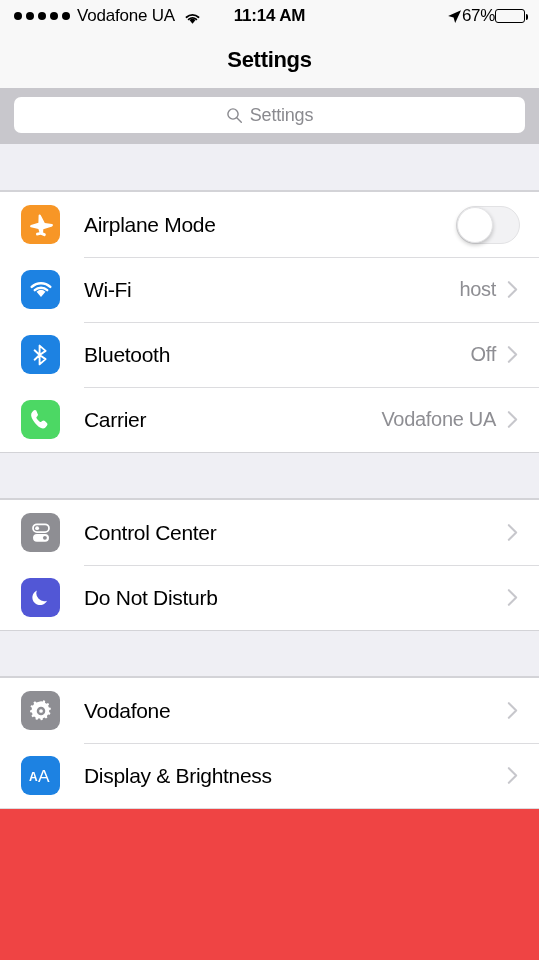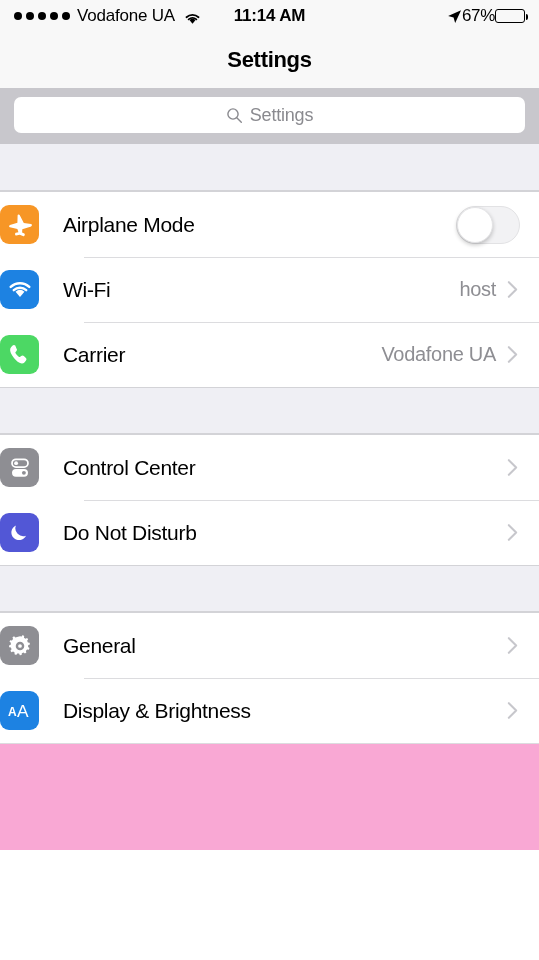--- a/index.html
+++ b/index.html
@@ -3,21 +3,21 @@
 <meta charset="utf-8">
 <style>
   * { margin:0; padding:0; box-sizing:border-box; }
   html, body { width:539px; height:960px; }
   body {
     font-family: "Liberation Sans", sans-serif;
     background:#ffffff;
     -webkit-font-smoothing:antialiased;
     overflow:hidden;
   }
-  .phone { position:relative; width:539px; height:850px; background:#f9a8d4; overflow:hidden; }
+  .phone { position:relative; width:539px; height:960px; background:#ef4444; overflow:hidden; }
 
   
   .statusbar {
     height:32px; background:#f8f8f8;
     display:flex; align-items:center;
     position:relative; padding:0 14px;
     font-size:17px; font-weight:bold; color:#000;
   }
   .sb-left { display:flex; align-items:center; gap:7px; }
   .dots { display:flex; gap:4px; align-items:center; }
@@ -56,21 +56,21 @@
     display:flex; align-items:center; justify-content:center; gap:7px;
   }
   .search-icon { width:17px; height:17px; display:block; }
   .search-placeholder { color:#8a8a8f; font-size:18px; letter-spacing:-0.2px; }
 
   
   .gap { background:#efeff4; height:47px; border-top:1px solid #d3d3d7; border-bottom:1px solid #d3d3d7; }
   .gap.first { border-top:none; height:47px; }
   .group { background:#ffffff; border-top:1px solid #d3d3d7; }
 
-  .row { display:flex; align-items:center; height:65px; background:#fff; position:relative; }
+  .row { display:flex; align-items:center; height:65px; background:#fff; position:relative; padding-left:21px; }
   .row + .row:before {
     content:""; position:absolute; left:84px; right:0; top:0; height:1px; background:#dcdcdf;
   }
   .row-icon {
     width:39px; height:39px; border-radius:9px; flex:0 0 39px;
     display:flex; align-items:center; justify-content:center;
     overflow:hidden;
   }
   .row-label {
     margin-left:24px; font-size:21px; color:#000; letter-spacing:-0.3px;
@@ -177,20 +177,36 @@
           <span class="row-right">
             <span class="row-value">host</span>
             <span>
               <svg class="chev" viewBox="0 0 12 20">
                 <path d="M2 2 L10 10 L2 18" stroke="#c7c7cc" stroke-width="2.2" fill="none" stroke-linecap="round" stroke-linejoin="round"></path>
               </svg>
             </span>
           </span>
         </div>
         <div class="row">
+          <span class="row-icon" style="background:#1d82e2">
+            <svg viewBox="0 0 26 26" width="26" height="26">
+              <path d="M11.6 13 L6.6 8.3 M11.6 13 L6.6 17.7 M11.6 3.6 L11.6 22.4 L17.6 17.1 L11.6 13 L17.6 8.9 Z" stroke="#fff" stroke-width="1.9" fill="none" stroke-linejoin="round" stroke-linecap="round"></path>
+            </svg>
+          </span>
+          <span class="row-label">Bluetooth</span>
+          <span class="row-right">
+            <span class="row-value">Off</span>
+            <span>
+              <svg class="chev" viewBox="0 0 12 20">
+                <path d="M2 2 L10 10 L2 18" stroke="#c7c7cc" stroke-width="2.2" fill="none" stroke-linecap="round" stroke-linejoin="round"></path>
+              </svg>
+            </span>
+          </span>
+        </div>
+        <div class="row">
           <span class="row-icon" style="background:#4cd864">
             <svg viewBox="0 0 26 26" width="25" height="25">
               <path d="M8.6 3.6c-.9-.9-2.2-.7-3.0.2L4.2 5.4C2.6 7.2 3.0 10.2 5.4 14.0c2.4 3.8 5.1 6.4 7.6 7.6 2.1 1.0 3.9.9 5.1-.4l1.5-1.6c.8-.9.9-2.1.1-2.9l-2.2-2.2c-.8-.8-1.9-.7-2.8.1l-.9.8c-.4.4-.9.4-1.6-.1-.9-.6-1.9-1.6-2.8-2.8-.7-.9-.9-1.5-.5-2.0l.8-.9c.8-.9.9-2.0.1-2.8L8.6 3.6z" fill="#fff"></path>
             </svg>
           </span>
           <span class="row-label">Carrier</span>
           <span class="row-right">
             <span class="row-value">Vodafone UA</span>
             <span>
               <svg class="chev" viewBox="0 0 12 20">
@@ -239,21 +255,21 @@
       <div class="gap"></div>
       <div class="group last">
         <div class="row">
           <span class="row-icon" style="background:#8e8e93">
             <svg viewBox="0 0 28 28" width="26" height="26">
               <path d="M14 3.4l1.9.5.9-1.7 1.7 1.0-.2 1.9 1.6 1.1 1.7-.9 1.2 1.5-1.1 1.6.8 1.8 1.9.2.3 1.9-1.8.7-.2 2.0 1.5 1.2-.7 1.8-1.9-.2-1.3 1.5.6 1.8-1.6 1.1-1.5-1.2-1.8.8-.3 1.9-1.9.2-.8-1.8-2.0-.1-1.1 1.6-1.8-.6.1-1.9-1.6-1.2-1.8.7-1.1-1.6 1.2-1.5-.7-1.9-1.9-.3-.1-1.9 1.8-.8.2-2.0-1.5-1.1.7-1.8 1.9.3 1.2-1.6-.6-1.8 1.7-1.0 1.4 1.3 1.9-.7z" fill="#fff"></path>
               <circle cx="14" cy="14" r="4.6" fill="#8e8e93"></circle>
               <circle cx="14" cy="14" r="2.0" fill="#fff"></circle>
             </svg>
           </span>
-          <span class="row-label">General</span>
+          <span class="row-label">Vodafone</span>
           <span class="row-right">
             <span>
               <svg class="chev" viewBox="0 0 12 20">
                 <path d="M2 2 L10 10 L2 18" stroke="#c7c7cc" stroke-width="2.2" fill="none" stroke-linecap="round" stroke-linejoin="round"></path>
               </svg>
             </span>
           </span>
         </div>
         <div class="row">
           <span class="row-icon" style="background:#1d82e2">

